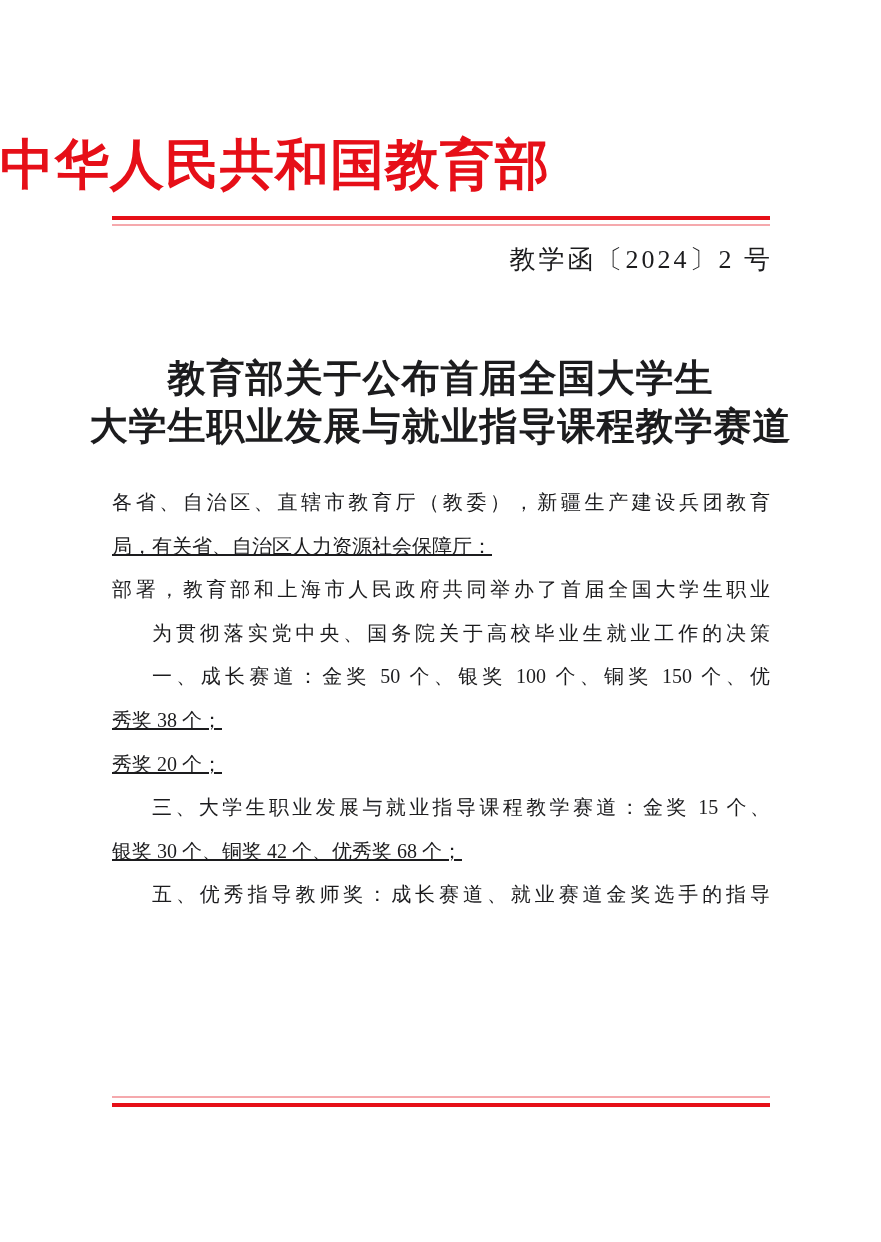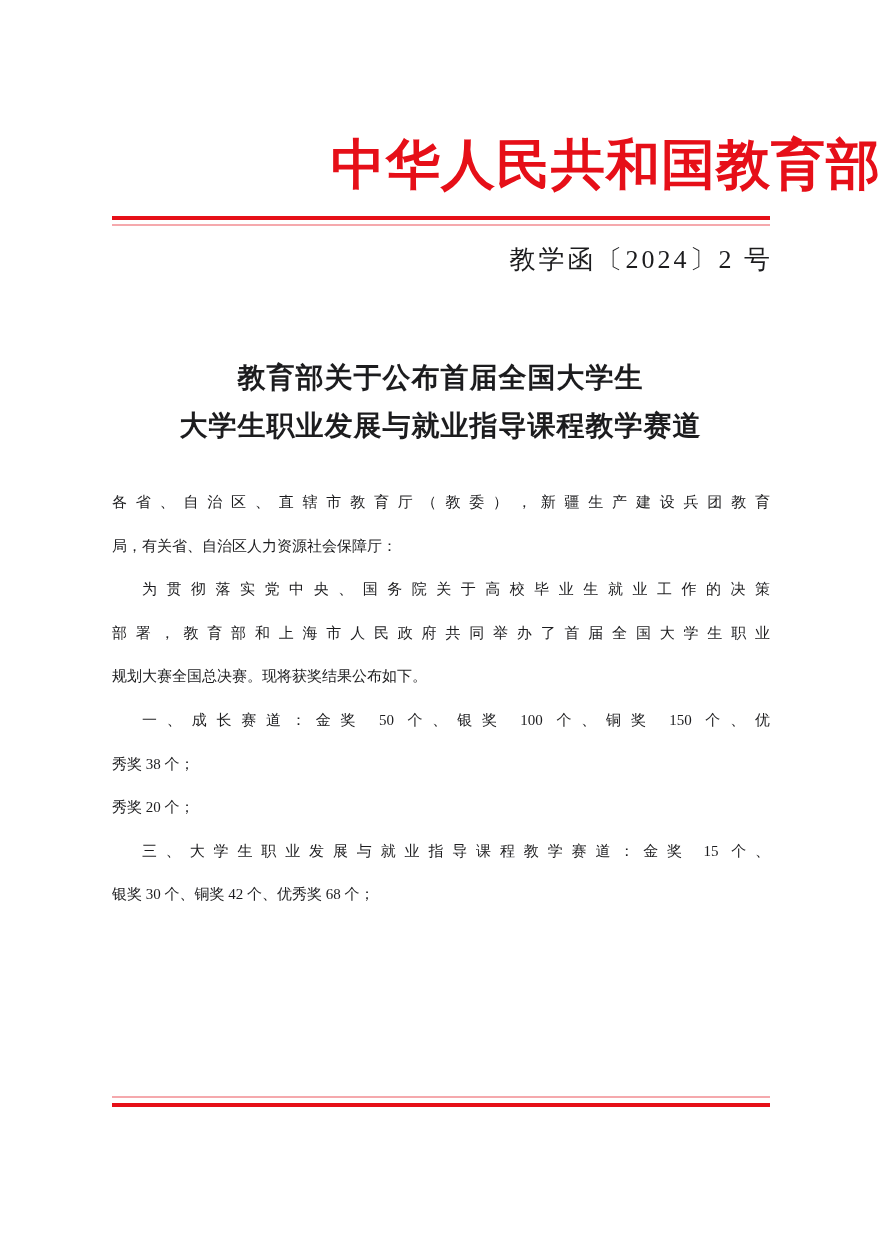--- a/index.html
+++ b/index.html
@@ -14,21 +14,21 @@
     background: #ffffff;
     overflow: hidden;
     font-family: "Liberation Serif", "DejaVu Serif", serif;
     color: #1c1c1e;
   }
   .org-name {
     position: absolute;
     top: 134px;
     left: 0;
     right: 0;
-    text-align: right;
+    text-align: left;
     font-size: 54px;
     line-height: 62px;
     font-weight: bold;
     color: #e60f18;
     letter-spacing: 1px;
     white-space: nowrap;
   }
   .rule {
     position: absolute;
     left: 112px;
@@ -48,46 +48,47 @@
     color: #1c1c1e;
     white-space: nowrap;
   }
   .doc-title {
     position: absolute;
     top: 354px;
     left: 0;
     right: 0;
     margin: 0;
     text-align: center;
-    font-size: 28px;
+    font-size: 38px;
     line-height: 48px;
     font-weight: bold;
     letter-spacing: 1px;
     color: #1c1c1e;
   }
   .doc-title .title-line {
     display: block;
     white-space: nowrap;
   }
   .doc-body {
     position: absolute;
     top: 481px;
     left: 112px;
     width: 658px;
-    font-size: 15px;
+    font-size: 20px;
     line-height: 43.6px;
     color: #1c1c1e;
   }
   .body-line {
     text-align: justify;
     text-align-last: justify;
     white-space: nowrap;
   }
   .body-line.para-end {
     text-align-last: left;
+    text-decoration: underline;
   }
   .body-line.indent {
     text-indent: 2em;
   }
 </style>
 </head>
 <body>
 
 <div class="page">
 
@@ -99,26 +100,26 @@
   <div class="doc-number">教学函〔2024〕2 号</div>
 
   <h1 class="doc-title">
     <span class="title-line">教育部关于公布首届全国大学生</span>
     <span class="title-line">大学生职业发展与就业指导课程教学赛道</span>
   </h1>
 
   <div class="doc-body">
     <div class="body-line">各省、自治区、直辖市教育厅（教委），新疆生产建设兵团教育</div>
     <div class="body-line para-end">局，有关省、自治区人力资源社会保障厅：</div>
+    <div class="body-line">部署，教育部和上海市人民政府共同举办了首届全国大学生职业</div>
     <div class="body-line indent">为贯彻落实党中央、国务院关于高校毕业生就业工作的决策</div>
-    <div class="body-line">部署，教育部和上海市人民政府共同举办了首届全国大学生职业</div>
-    <div class="body-line para-end">规划大赛全国总决赛。现将获奖结果公布如下。</div>
     <div class="body-line indent">一、成长赛道：金奖 50 个、银奖 100 个、铜奖 150 个、优</div>
     <div class="body-line para-end">秀奖 38 个；</div>
     <div class="body-line para-end">秀奖 20 个；</div>
     <div class="body-line indent">三、大学生职业发展与就业指导课程教学赛道：金奖 15 个、</div>
     <div class="body-line para-end">银奖 30 个、铜奖 42 个、优秀奖 68 个；</div>
+    <div class="body-line indent">五、优秀指导教师奖：成长赛道、就业赛道金奖选手的指导</div>
   </div>
 
   <div class="rule rule-bottom-thin"></div>
   <div class="rule rule-bottom-thick"></div>
 
 </div>
 
 </body></html>

